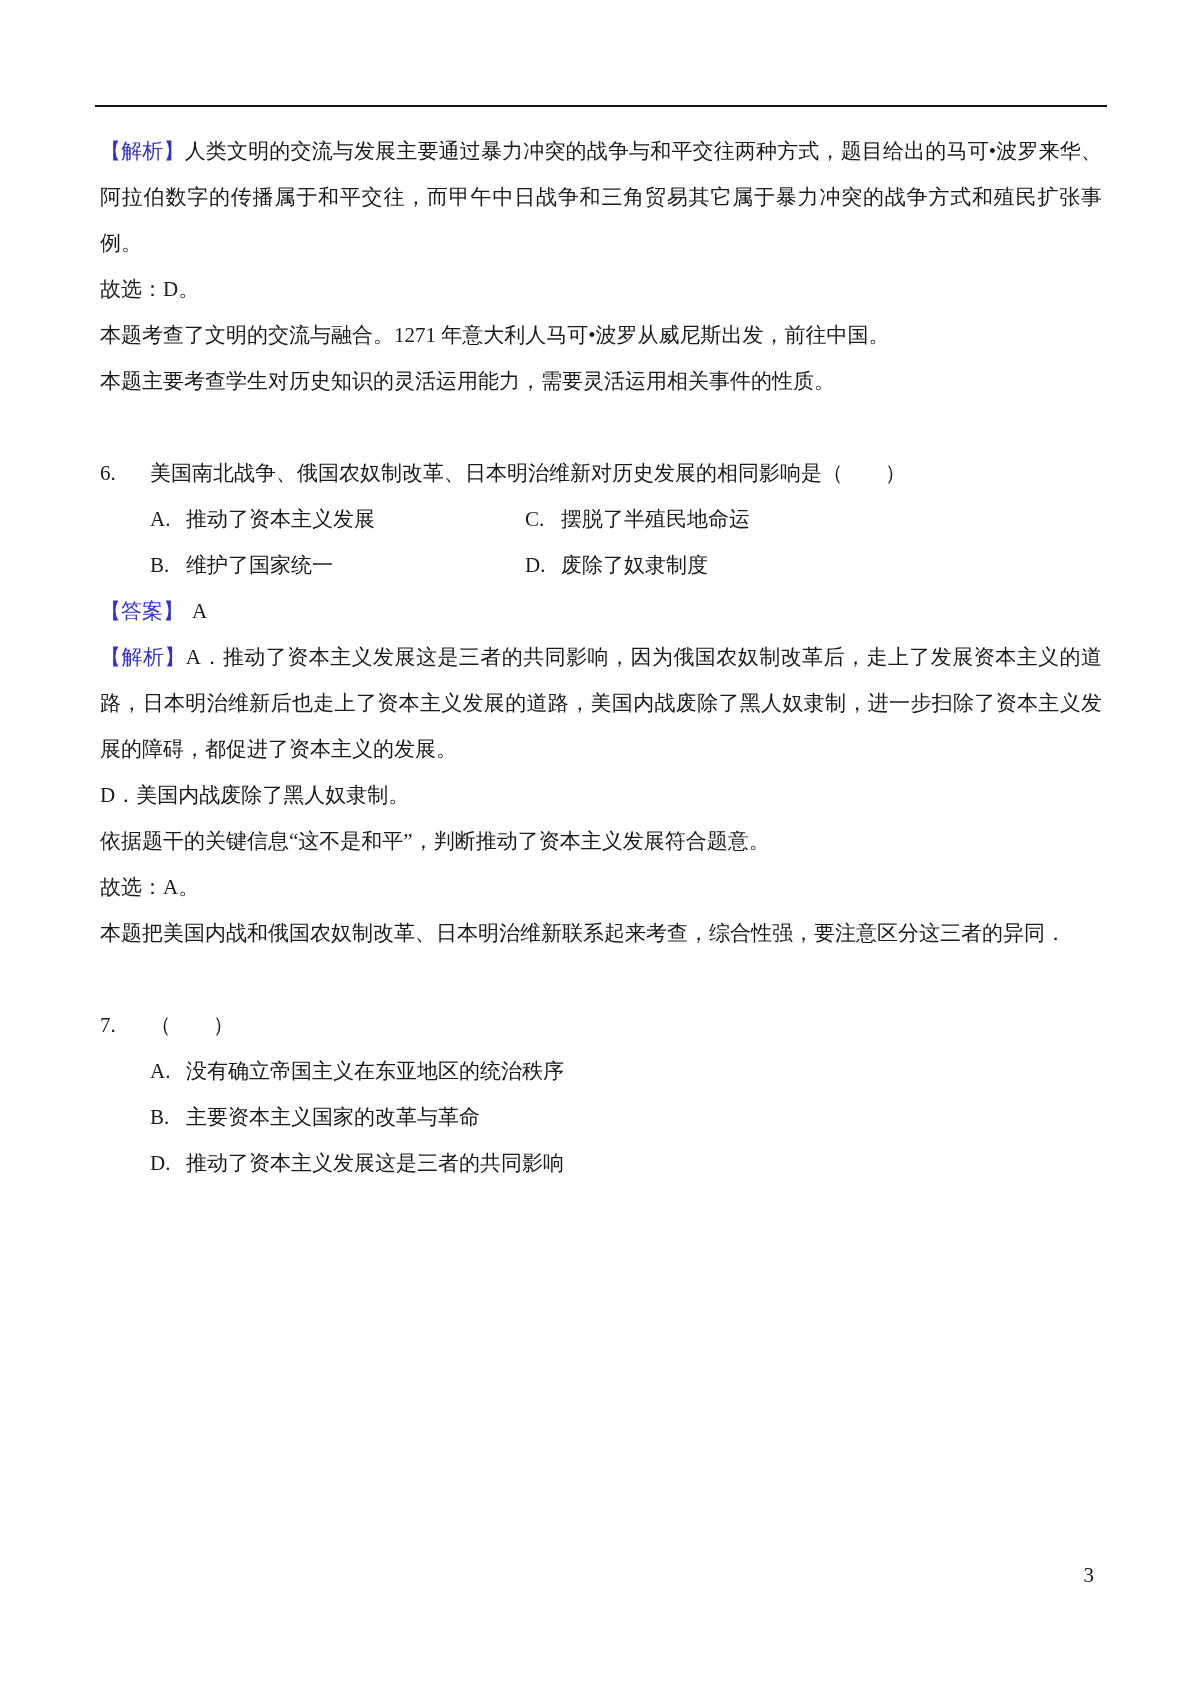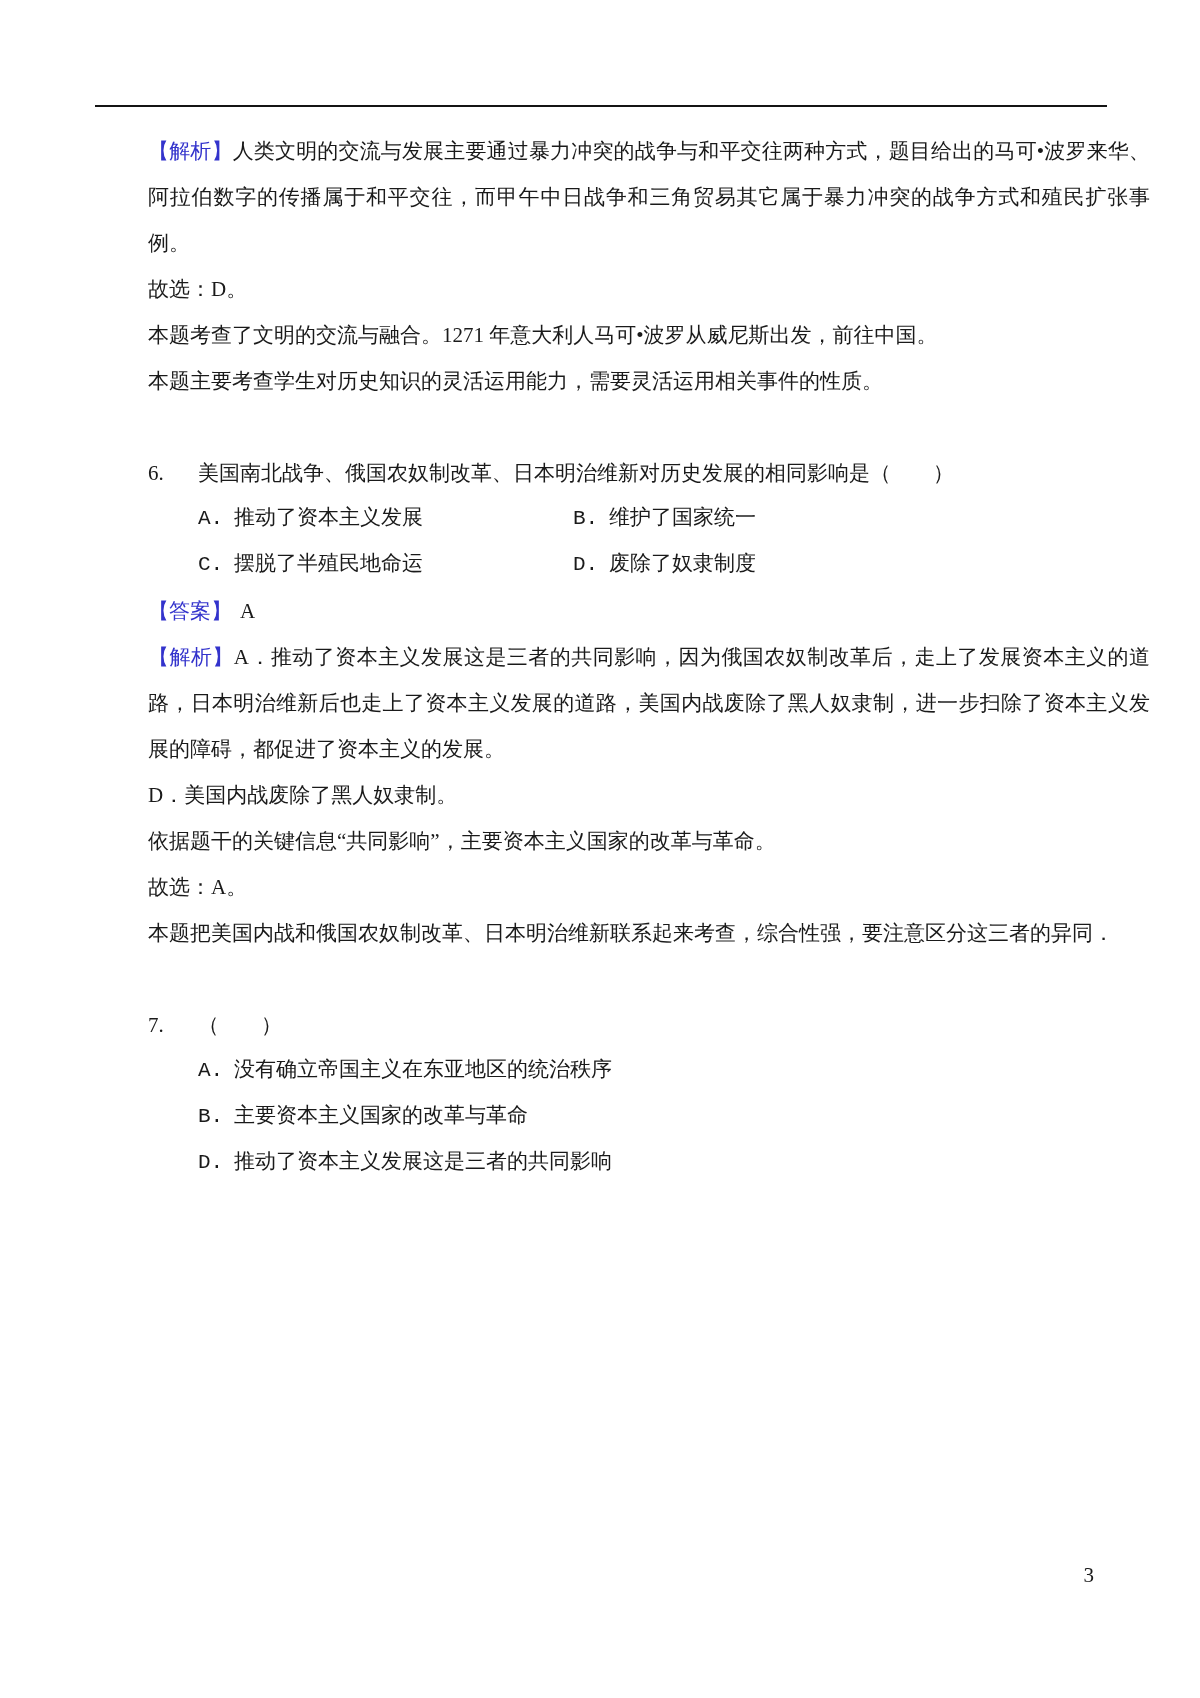--- a/index.html
+++ b/index.html
@@ -22,21 +22,20 @@
     border-top: 2px solid #141414;
   }
   .content {
     position: absolute;
     left: 100px;
     top: 128px;
     width: 1002px;
     font-size: 21px;
     line-height: 46px;
     text-align: justify;
-    margin-left: 48px;
   }
   .para { margin: 0; }
   .blue-label { color: #3333cc; }
   .answer-value { margin-left: 8px; }
   .question { margin-top: 46px; }
   .stem {
     margin: 0;
     padding-left: 50px;
     text-indent: 0;
     position: relative;
@@ -54,21 +53,21 @@
   .opt-grid {
     display: grid;
     grid-template-columns: 375px auto;
     padding-left: 50px;
     line-height: 46px;
   }
   .opt-list {
     padding-left: 50px;
     line-height: 46px;
   }
-  .option { white-space: nowrap; font-family: Liberation Mono, monospace; }
+  .option { white-space: nowrap; }
   .opt-label {
     display: inline-block;
     min-width: 36px;
   }
   .answer-line-gap { margin-top: 12px; }
   .page-number {
     position: absolute;
     right: 106px;
     top: 1560px;
     font-size: 21px;
@@ -84,28 +83,28 @@
 
   <p class="para"><span class="blue-label">【解析】</span><span>人类文明的交流与发展主要通过暴力冲突的战争与和平交往两种方式，题目给出的马可•波罗来华、阿拉伯数字的传播属于和平交往，而甲午中日战争和三角贸易其它属于暴力冲突的战争方式和殖民扩张事例。</span></p>
   <p class="para">故选：D。</p>
   <p class="para">本题考查了文明的交流与融合。1271 年意大利人马可•波罗从威尼斯出发，前往中国。</p>
   <p class="para">本题主要考查学生对历史知识的灵活运用能力，需要灵活运用相关事件的性质。</p>
 
   <div class="question">
     <p class="stem"><span class="qnum">6.</span><span>美国南北战争、俄国农奴制改革、日本明治维新对历史发展的相同影响是（　　）</span></p>
     <div class="opt-grid">
       <div class="option"><span class="opt-label">A.</span><span>推动了资本主义发展</span></div>
+      <div class="option"><span class="opt-label">C.</span><span>摆脱了半殖民地命运</span></div>
       <div class="option"><span class="opt-label">B.</span><span>维护了国家统一</span></div>
-      <div class="option"><span class="opt-label">C.</span><span>摆脱了半殖民地命运</span></div>
       <div class="option"><span class="opt-label">D.</span><span>废除了奴隶制度</span></div>
     </div>
     <p class="para"><span class="blue-label">【答案】</span><span class="answer-value">A</span></p>
     <p class="para"><span class="blue-label">【解析】</span><span>A．推动了资本主义发展这是三者的共同影响，因为俄国农奴制改革后，走上了发展资本主义的道路，日本明治维新后也走上了资本主义发展的道路，美国内战废除了黑人奴隶制，进一步扫除了资本主义发展的障碍，都促进了资本主义的发展。</span></p>
     <p class="para">D．美国内战废除了黑人奴隶制。</p>
-    <p class="para">依据题干的关键信息“共同影响”，主要资本主义国家的改革与革命。</p>
+    <p class="para">依据题干的关键信息“这不是和平”，判断推动了资本主义发展符合题意。</p>
     <p class="para">故选：A。</p>
     <p class="para">本题把美国内战和俄国农奴制改革、日本明治维新联系起来考查，综合性强，要注意区分这三者的异同．</p>
   </div>
 
   <div class="question">
     <p class="stem stem-nowrap"><span class="qnum">7.</span></p>
     <p class="paren-line">（　　）</p>
     <div class="opt-list">
       <div class="option"><span class="opt-label">A.</span><span>没有确立帝国主义在东亚地区的统治秩序</span></div>
       <div class="option"><span class="opt-label">B.</span><span>主要资本主义国家的改革与革命</span></div>

